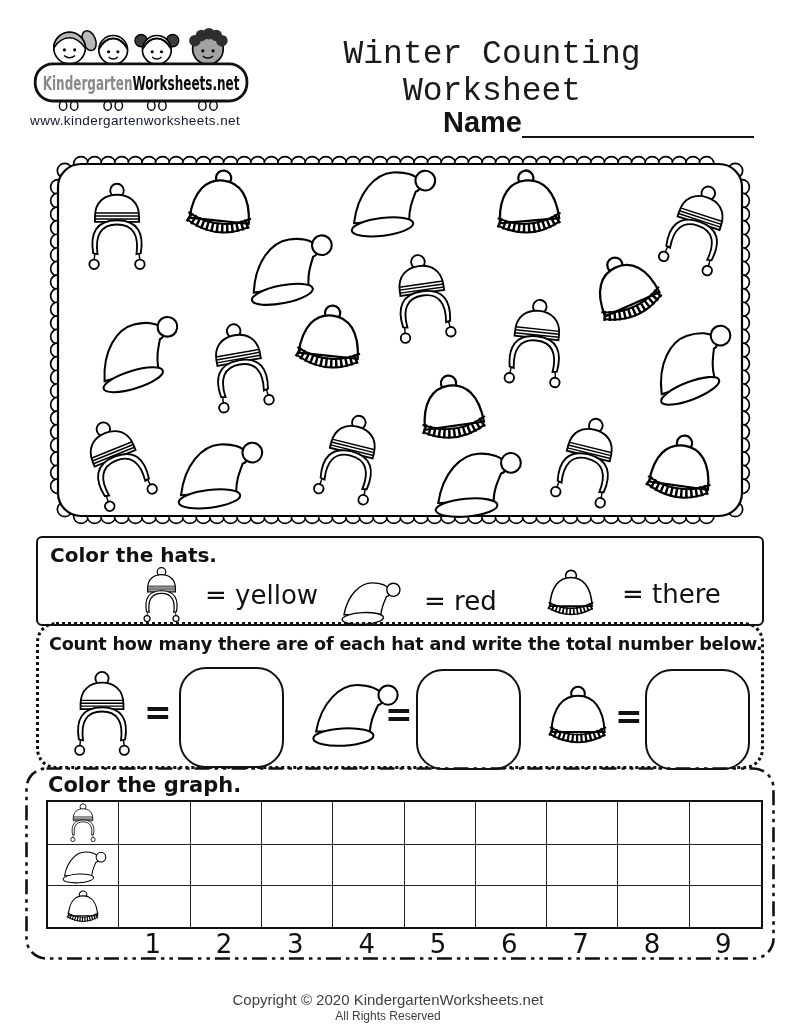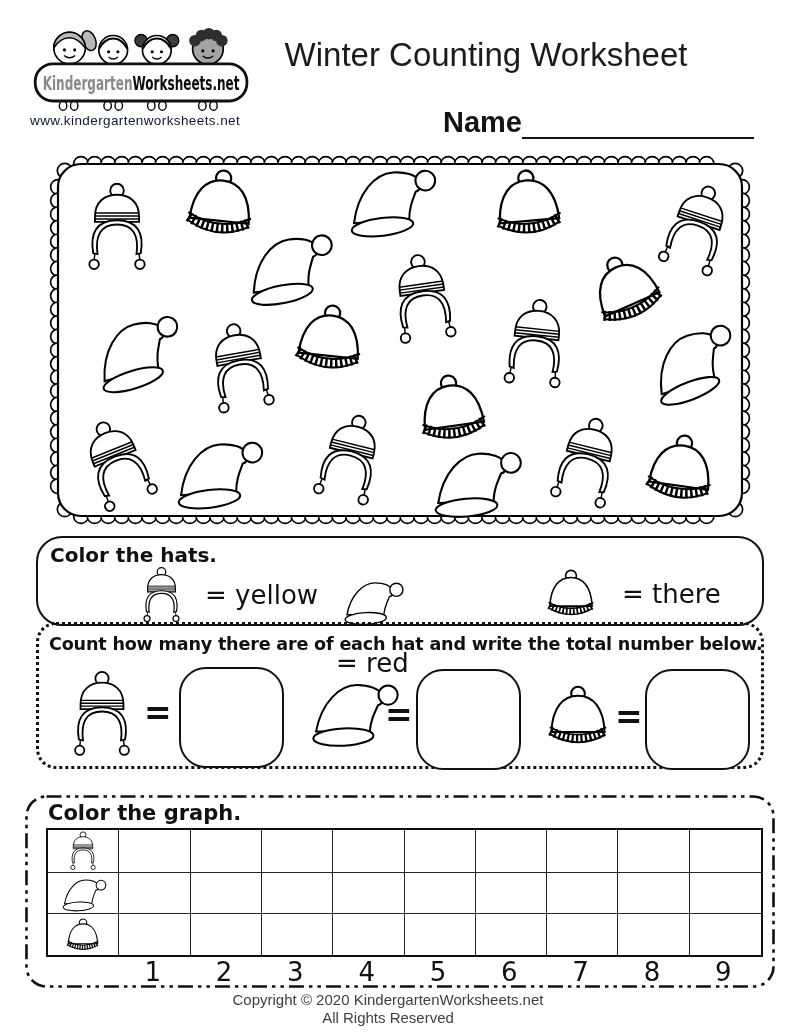--- a/index.html
+++ b/index.html
@@ -2,63 +2,63 @@
 <html><head>
 <meta charset="utf-8">
 <style>
   html,body{margin:0;padding:0;background:#fff;}
   .page{position:relative;width:800px;height:1035px;background:#fff;overflow:hidden;
         font-family:"DejaVu Sans",sans-serif;color:#111;}
   
   .logo{position:absolute;left:22px;top:10px;width:240px;height:104px;}
   .site-url{position:absolute;left:30px;top:113px;font-size:13.5px;letter-spacing:.4px;color:#0f172a;
             font-family:"Liberation Sans",sans-serif;}
-  .title{position:absolute;left:256px;top:36px;width:460px;text-align:center;
-         font-family:Liberation Sans, sans-serif;font-size:33px;font-weight:400;color:#1b1b1b;}
-  .name-row{position:absolute;left:443px;top:106px;display:flex;align-items:center;}
+  .title{position:absolute;left:262px;top:36px;width:460px;text-align:center;
+         font-family:Liberation Mono, monospace;font-size:33px;font-weight:400;color:#1b1b1b;}
+  .name-row{position:absolute;left:443px;top:106px;display:flex;align-items:flex-start;}
   .name-label{font-family:"Liberation Sans",sans-serif;font-size:29px;font-weight:600;color:#131313;}
   .name-line{display:inline-block;width:232px;border-bottom:2.3px solid #131313;height:30px;}
   
   .hat-field{position:absolute;left:30px;top:148px;width:740px;height:384px;}
   
   .color-section{position:absolute;left:36px;top:536px;width:728px;height:90px;
-                 border:2.4px solid #111;border-radius:26px;box-sizing:border-box;}
+                 border:2.4px solid #111;border-radius:6px;box-sizing:border-box;}
   .color-title{position:absolute;left:12px;top:5px;font-size:20px;font-weight:600;}
   .legend-item{position:absolute;display:flex;align-items:center;gap:22px;}
   .legend-item:nth-of-type(1){left:102px;top:27px;}
-  .legend-item:nth-of-type(2){left:298px;top:38px;flex-direction:column;}
+  .legend-item:nth-of-type(2){left:298px;top:38px;}
   .legend-item:nth-of-type(3){left:504px;top:31px;}
   .legend-label{font-size:26px;font-weight:500;white-space:nowrap;}
   
   .count-section{position:absolute;left:36px;top:622px;width:728px;height:147px;
                  border:3px dotted #111;border-radius:20px;box-sizing:border-box;}
   .count-title{position:absolute;left:10px;top:9px;font-size:17.6px;font-weight:600;
                letter-spacing:-.2px;white-space:nowrap;}
   .count-group .hat-slot{position:absolute;}
   .equals{position:absolute;font-size:33px;font-weight:800;}
   .answer-box{position:absolute;width:105px;height:101px;border:2.4px solid #111;border-radius:27px;
               box-sizing:border-box;background:#fff;}
   
-  .graph-section{position:absolute;left:25px;top:795px;width:750px;height:193px;}
+  .graph-section{position:absolute;left:25px;top:767px;width:750px;height:193px;}
   .graph-border{position:absolute;left:0;top:0;}
   .graph-title{position:absolute;left:23px;top:6px;font-size:21px;font-weight:600;}
   .graph-grid{position:absolute;left:21px;top:33px;width:713px;height:125px;
               display:grid;grid-template-columns:repeat(10,1fr);grid-template-rows:repeat(3,1fr);
               border:2px solid #111;box-sizing:content-box;background:#fff;}
   .gcell{border-right:1.5px solid #222;border-bottom:1.5px solid #222;
          display:flex;align-items:center;justify-content:center;}
   .gcell:nth-child(10n){border-right:none;}
   .gcell:nth-child(n+21){border-bottom:none;}
   .graph-numbers{position:absolute;left:92px;top:162px;width:642px;display:flex;}
   .graph-numbers span{flex:1;text-align:center;font-size:26px;font-weight:500;}
   
   .footer{position:absolute;left:0;top:991px;width:776px;text-align:center;
           font-family:"Liberation Sans",sans-serif;color:#3f3f3f;}
   .footer .line1{font-size:15px;}
-  .footer .line2{font-size:15px;margin-top:1px;}
+  .footer .line2{font-size:12px;margin-top:1px;}
   .defs-holder{position:absolute;width:0;height:0;overflow:hidden;}
 </style>
 </head>
 <body>
 
 <svg class="defs-holder" aria-hidden="true">
   <symbol id="hat-earflap" viewBox="0 0 80 112">
     <g fill="#fff" stroke="#000" stroke-width="2.2">
       <circle cx="40" cy="13" r="8"></circle>
       <path d="M14,50 L14,44 C14,26 26,18 40,18 C54,18 66,26 66,44 L66,50 Z"></path>

